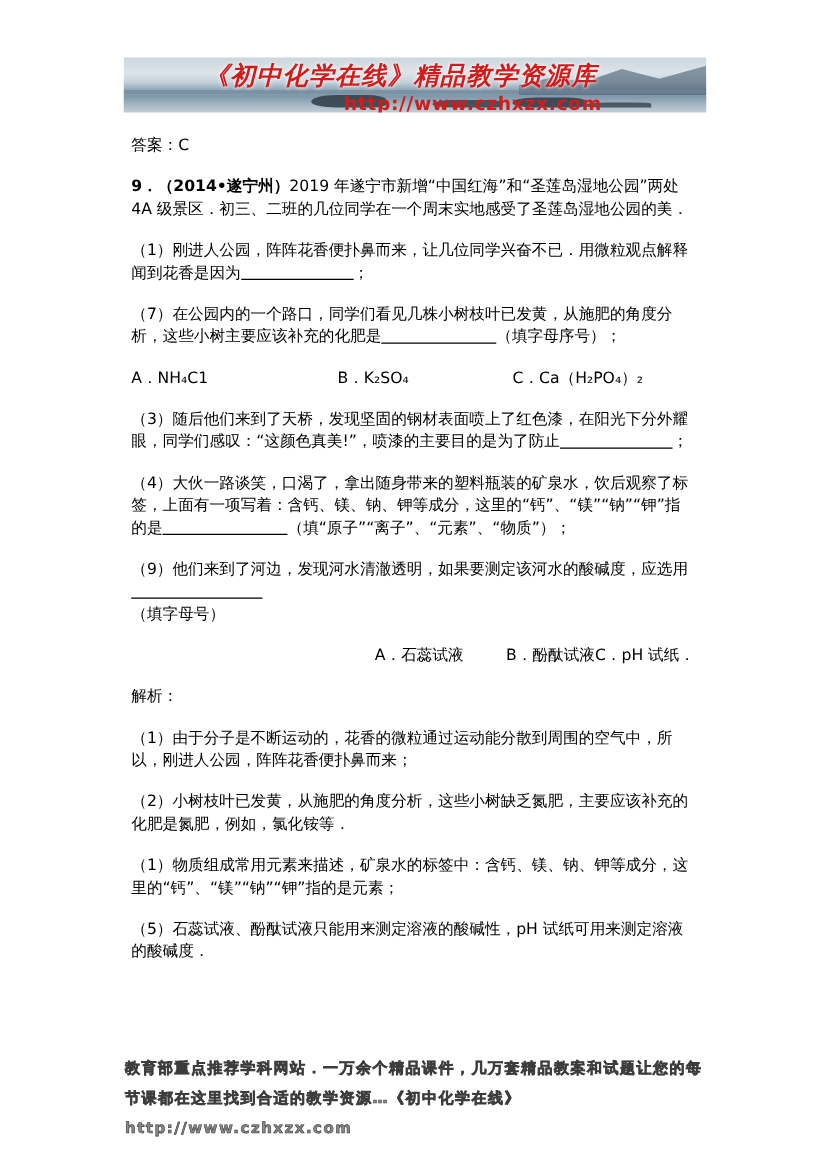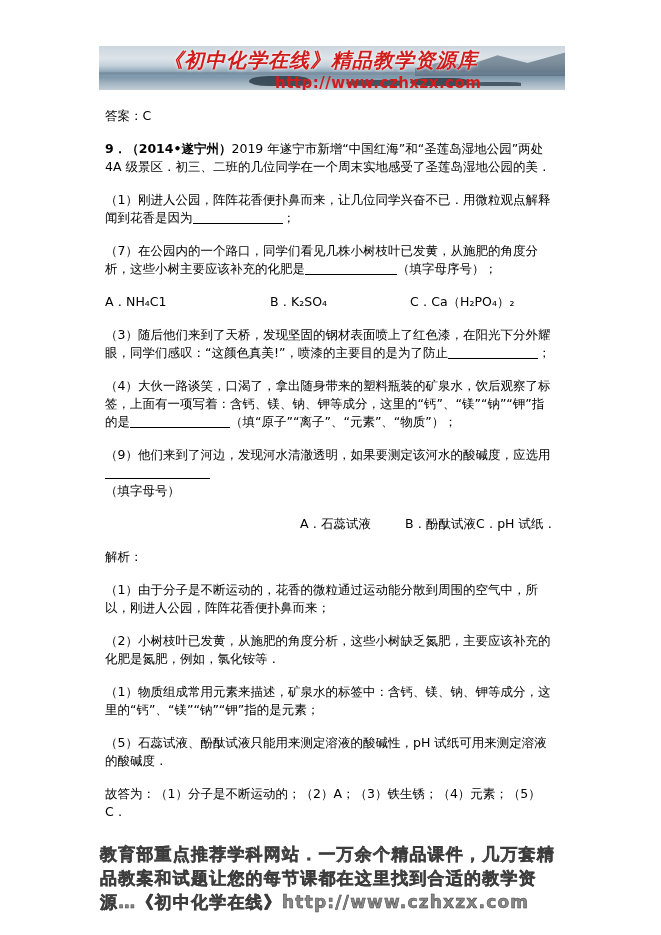--- a/index.html
+++ b/index.html
@@ -56,21 +56,21 @@
   }
   .b90{width:90px;} .b92{width:92px;} .b100{width:100px;} .b105{width:105px;}
   .options .opt{display:inline-block;}
   .w165{width:165px;} .w140{width:140px;}
   .w128{width:128px;} .w105o{width:105px;}
   .opt-indent{padding-left:7px;text-align:right;}
   .blockline{display:block;}
   
   .footer{
     position:absolute;left:100px;top:842px;width:472px;
-    font-size:17px;line-height:24px;letter-spacing:1.2px;
+    font-size:12px;line-height:24px;letter-spacing:1.2px;
     color:#8a8a8a;font-weight:bold;
     -webkit-text-stroke:0.5px #3c3c3c;
   }
 </style>
 </head>
 <body>
 
 <div class="page">
 
   <div class="banner">
@@ -103,19 +103,18 @@
 
     <p class="options opt-indent">
       <span class="opt w128">A．石蕊试液</span><span class="opt w105o">B．酚酞试液</span><span class="opt">C．pH 试纸．</span>
     </p>
 
     <p>解析：</p>
     <p>（1）由于分子是不断运动的，花香的微粒通过运动能分散到周围的空气中，所以，刚进人公园，阵阵花香便扑鼻而来；</p>
     <p>（2）小树枝叶已发黄，从施肥的角度分析，这些小树缺乏氮肥，主要应该补充的化肥是氮肥，例如，氯化铵等．</p>
     <p>（1）物质组成常用元素来描述，矿泉水的标签中：含钙、镁、钠、钾等成分，这里的“钙”、“镁”“钠”“钾”指的是元素；</p>
     <p>（5）石蕊试液、酚酞试液只能用来测定溶液的酸碱性，pH 试纸可用来测定溶液的酸碱度．</p>
-    <p>故答为：（1）分子是不断运动的；（2）A；（3）铁生锈；（4）元素；（5）C．</p>
 
   </div>
 
   <div class="footer"><span>教育部重点推荐学科网站．一万余个精品课件，几万套精品教案和试题让您的每节课都在这里找到合适的教学资源…《初中化学在线》</span><span>http://www.czhxzx.com</span></div>
 
 </div>
 
 </body></html>

